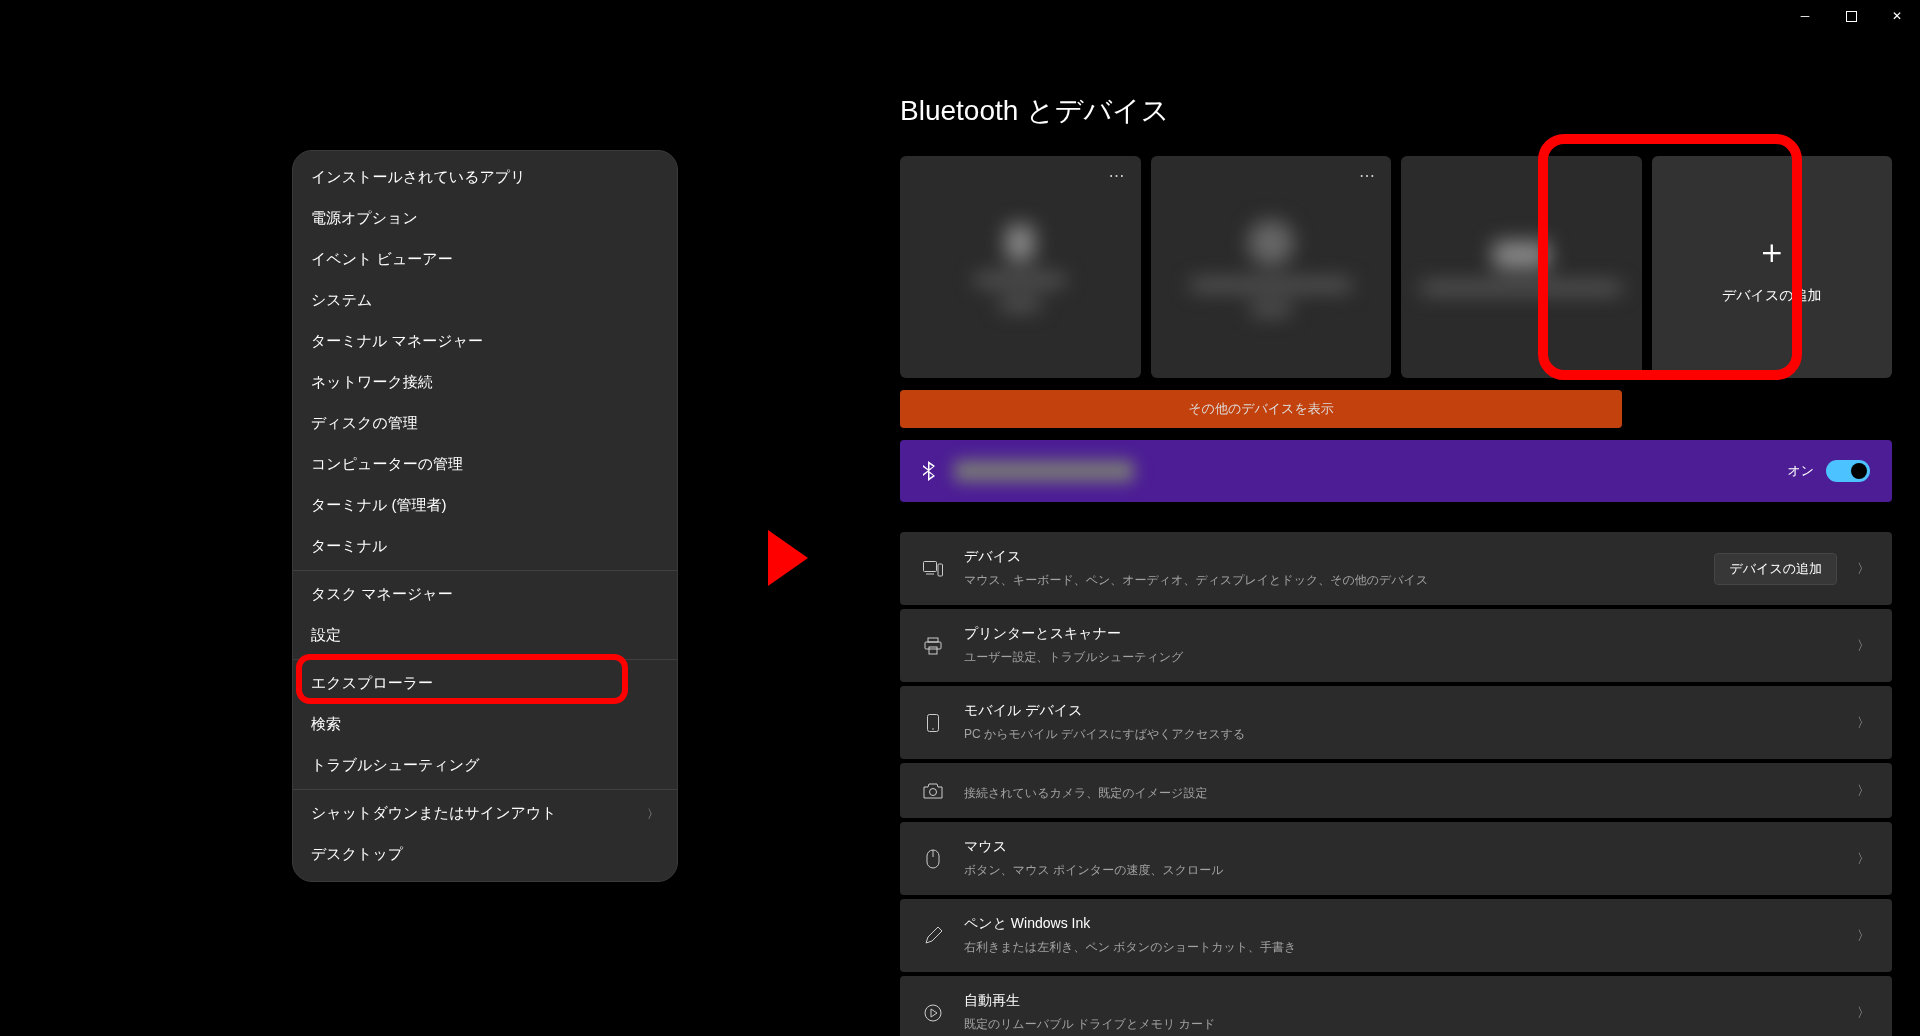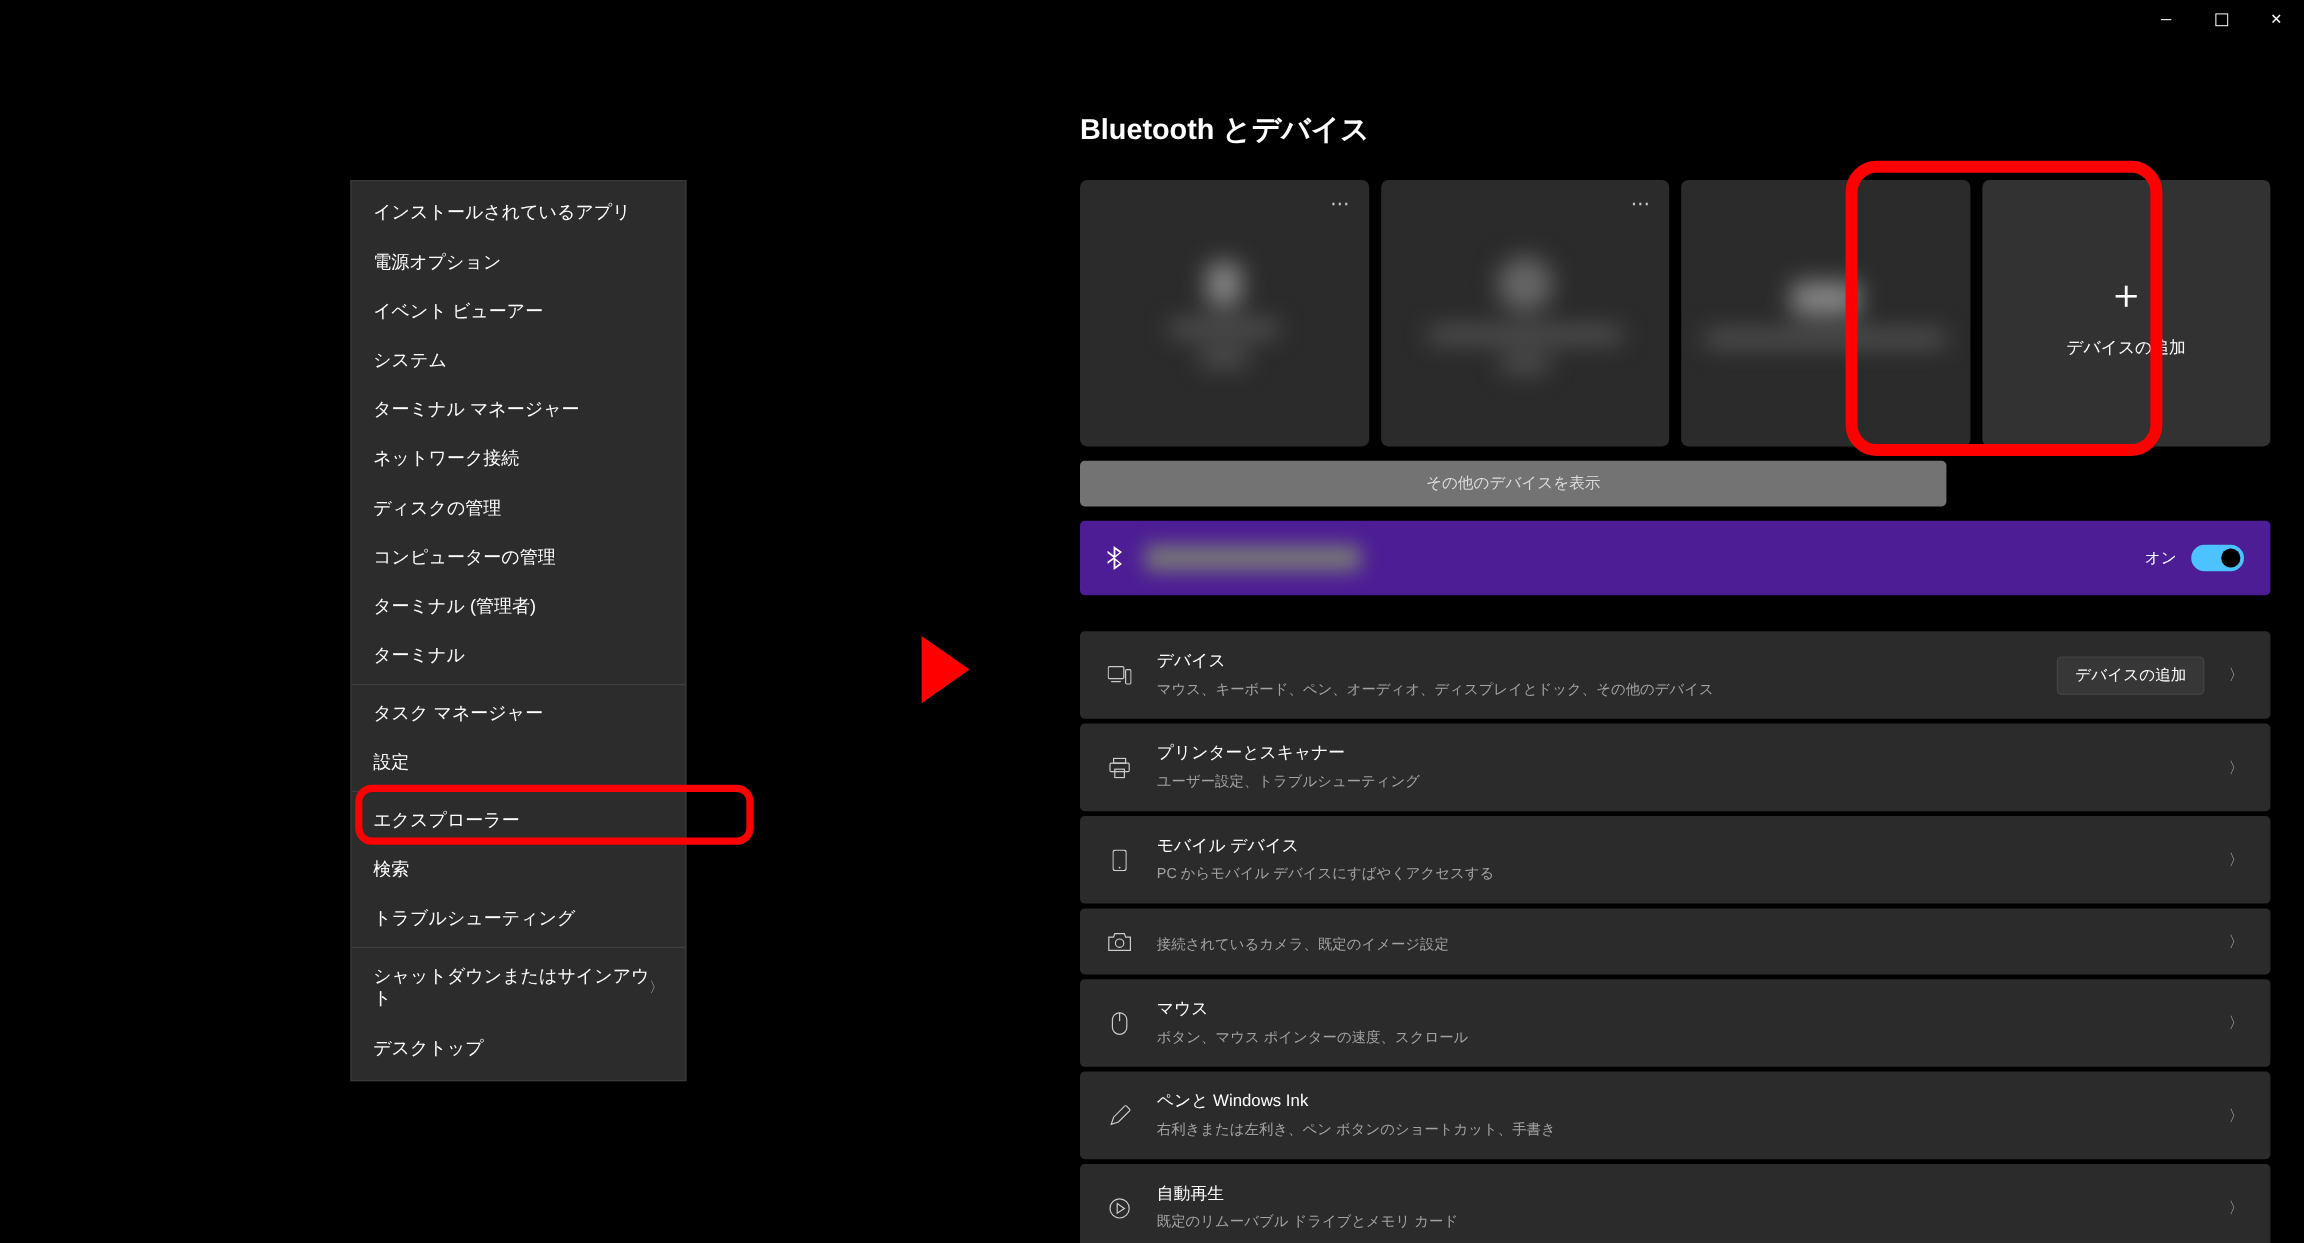--- a/index.html
+++ b/index.html
@@ -32,24 +32,24 @@
     display: flex;
     align-items: center;
     justify-content: center;
   }
 
   
   .context-menu {
     position: absolute;
     left: 292px;
     top: 150px;
-    width: 280px;
+    width: 386px;
     background: #2c2c2c;
     border: 1px solid #3a3a3a;
-    border-radius: 0;
+    border-radius: 20px;
     padding: 6px 0;
     box-shadow: 0 8px 20px rgba(0,0,0,0.6);
   }
   .ctx-item {
     padding: 11px 18px;
     font-size: 15px;
     color: #fff;
     position: relative;
   }
   .ctx-sep {
@@ -100,22 +100,22 @@
   }
 
   
   .settings-panel {
     position: absolute;
     left: 900px;
     top: 92px;
     right: 28px;
   }
   .page-title {
-    font-size: 24px;
-    font-weight: 700;
+    font-size: 28px;
+    font-weight: 400;
     margin-bottom: 26px;
   }
 
   
   .tiles-row {
     display: flex;
     gap: 10px;
     margin-bottom: 12px;
   }
   .device-tile {
@@ -186,21 +186,21 @@
     color: #fff;
     margin-bottom: 12px;
   }
   .add-tile .add-label {
     font-size: 14px;
     color: #fff;
   }
 
   
   .show-more {
-    background: #737373;
+    background: #c2410c;
     border-radius: 4px;
     text-align: center;
     padding: 10px 0;
     font-size: 13px;
     color: #ddd;
     margin-bottom: 12px;
     width: calc(100% - 270px);
   }
 
   

